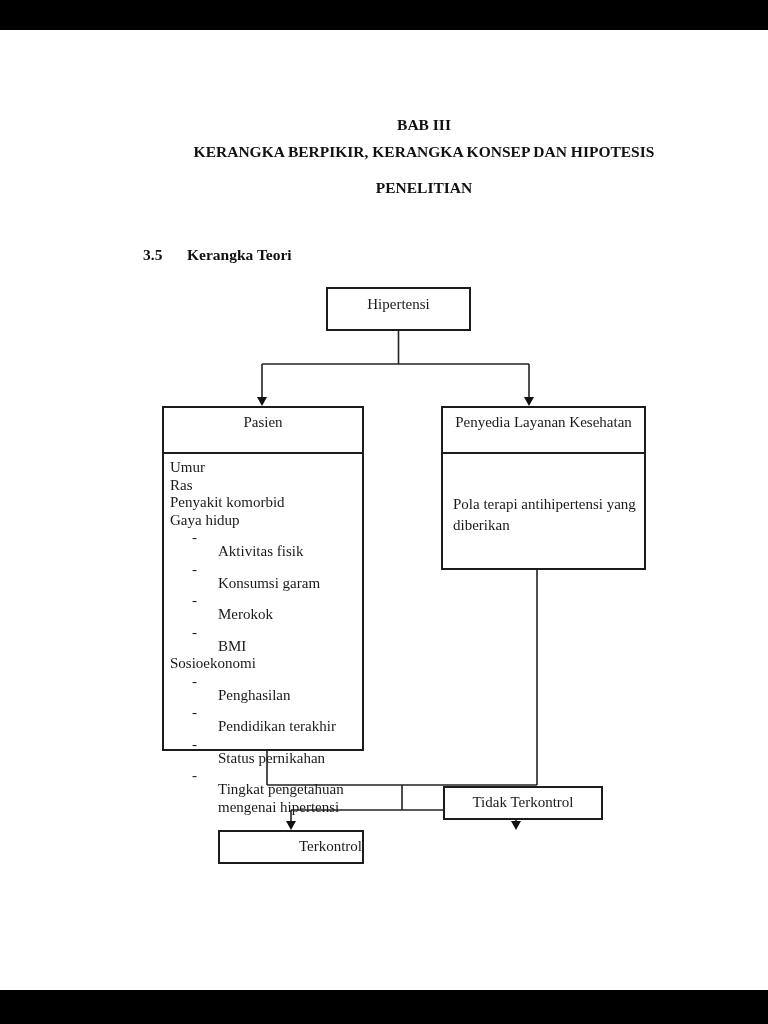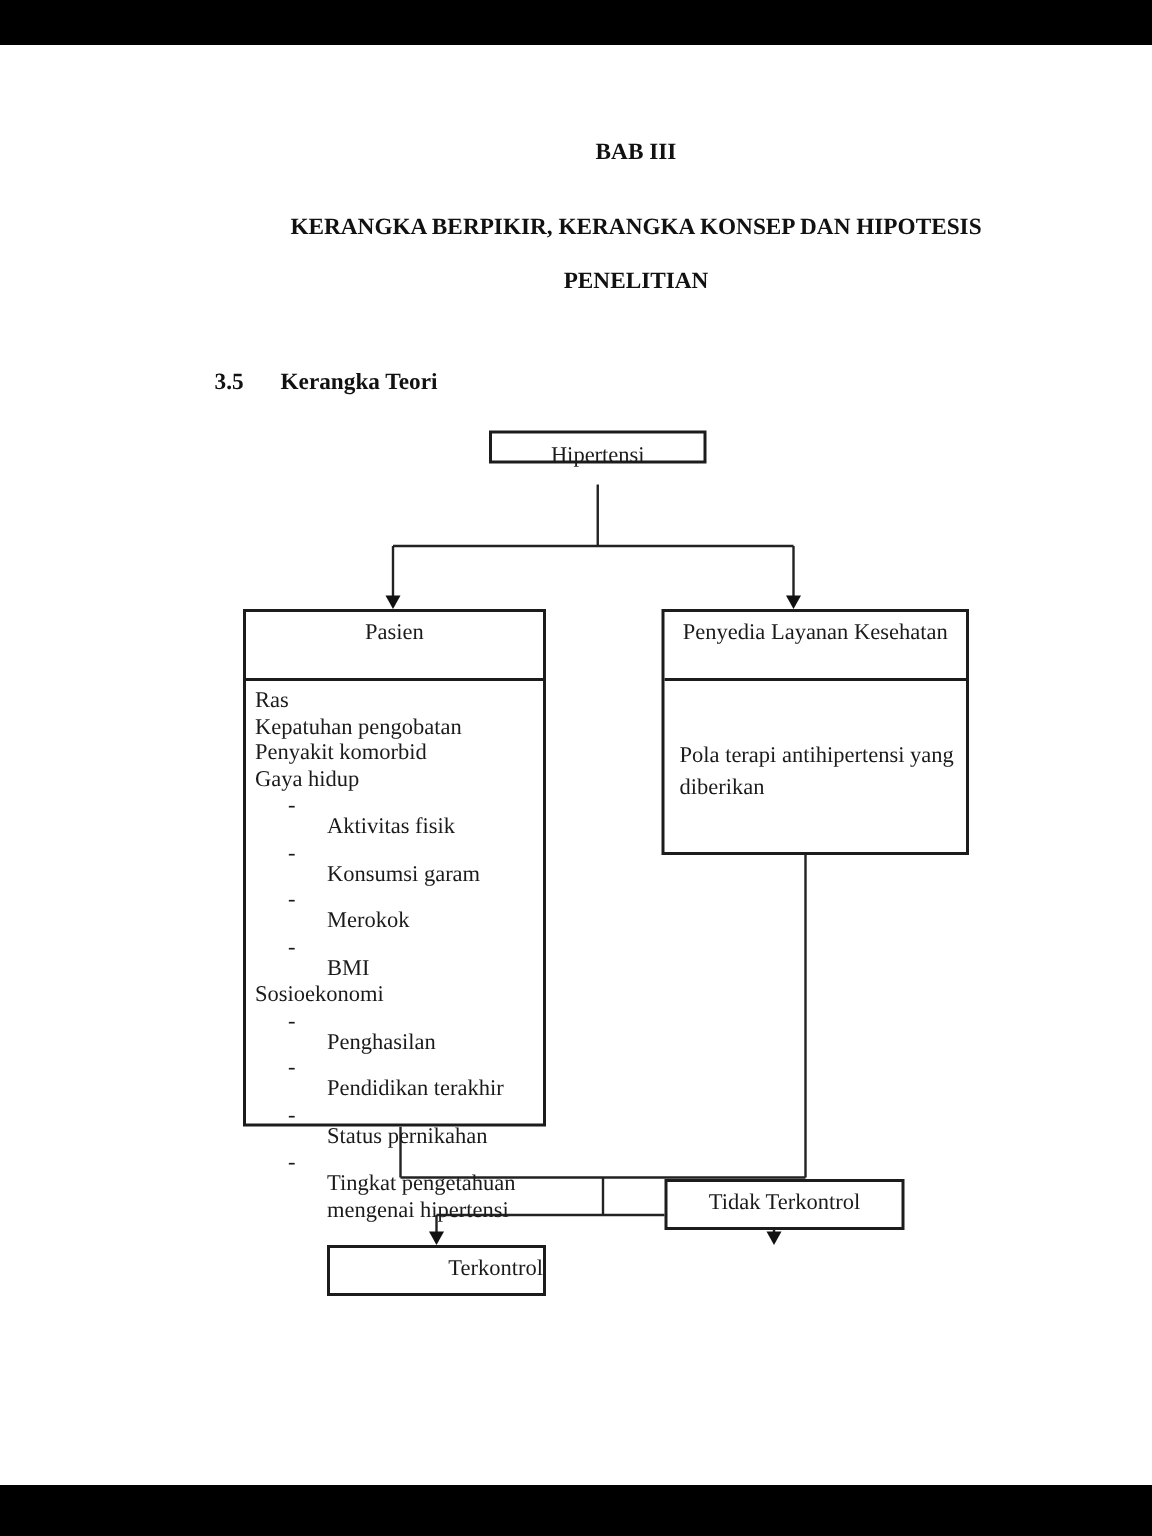--- a/index.html
+++ b/index.html
@@ -15,21 +15,21 @@
     position: absolute; left: 0; width: 768px; background: #000000;
   }
   .letterbox.top { top: 0; height: 30px; }
   .letterbox.bottom { top: 990px; height: 34px; }
 
   .heading-line {
     position: absolute; left: 143px; width: 562px;
     text-align: center; font-weight: bold; font-size: 15.5px;
     white-space: nowrap; color: #111;
   }
-  .h1 { top: 93px; }
+  .h1 { top: 116px; }
   .h2 { top: 143px; }
   .h3 { top: 179px; }
 
   .section-heading {
     position: absolute; top: 246px; left: 0; width: 768px;
     font-weight: bold; font-size: 15.5px; color: #111;
   }
   .section-heading .num { position: absolute; left: 143px; }
   .section-heading .ttl { position: absolute; left: 187px; }
 
@@ -37,21 +37,21 @@
     position: absolute; top: 0; left: 0; width: 768px; height: 1024px;
     pointer-events: none;
   }
   svg.connectors line { stroke: #222; stroke-width: 1.6; }
   svg.connectors polygon { fill: #111; }
 
   .dbox {
     position: absolute; background: #fff;
     border: 2px solid #1c1c1c; font-size: 15px; color: #1a1a1a;
   }
-  .dbox.root { left: 326px; top: 287px; width: 145px; height: 22px;
+  .dbox.root { left: 326px; top: 287px; width: 145px; height: 44px;
     text-align: center; line-height: 31px; }
   .dbox.patient { left: 162px; top: 406px; width: 202px; height: 345px; }
   .dbox.provider { left: 441px; top: 406px; width: 205px; height: 164px; }
   .dbox.outcome-left { left: 218px; top: 830px; width: 146px; height: 34px;
     text-align: right; line-height: 29px; }
   .dbox.outcome-right { left: 443px; top: 786px; width: 160px; height: 34px;
     text-align: center; line-height: 29px; }
 
   .dbox .hdr {
     height: 46px; line-height: 29px; text-align: center;
@@ -100,22 +100,22 @@
   <polygon points="511,821 521,821 516,830"></polygon>
 </svg>
 
 <div class="dbox root">
   <span>Hipertensi</span>
 </div>
 
 <div class="dbox patient">
   <div class="hdr">Pasien</div>
   <div class="body">
+    <div class="factor-item">Umur</div>
     <div class="factor-item">Ras</div>
-    <div class="factor-item">Kepatuhan pengobatan</div>
     <div class="factor-item">Penyakit komorbid</div>
     <div class="factor-item">Gaya hidup</div>
     <div class="factor-item dash">
       <span class="dash-mark">-</span>
       <span class="dash-text">Aktivitas fisik</span>
     </div>
     <div class="factor-item dash">
       <span class="dash-mark">-</span>
       <span class="dash-text">Konsumsi garam</span>
     </div>

